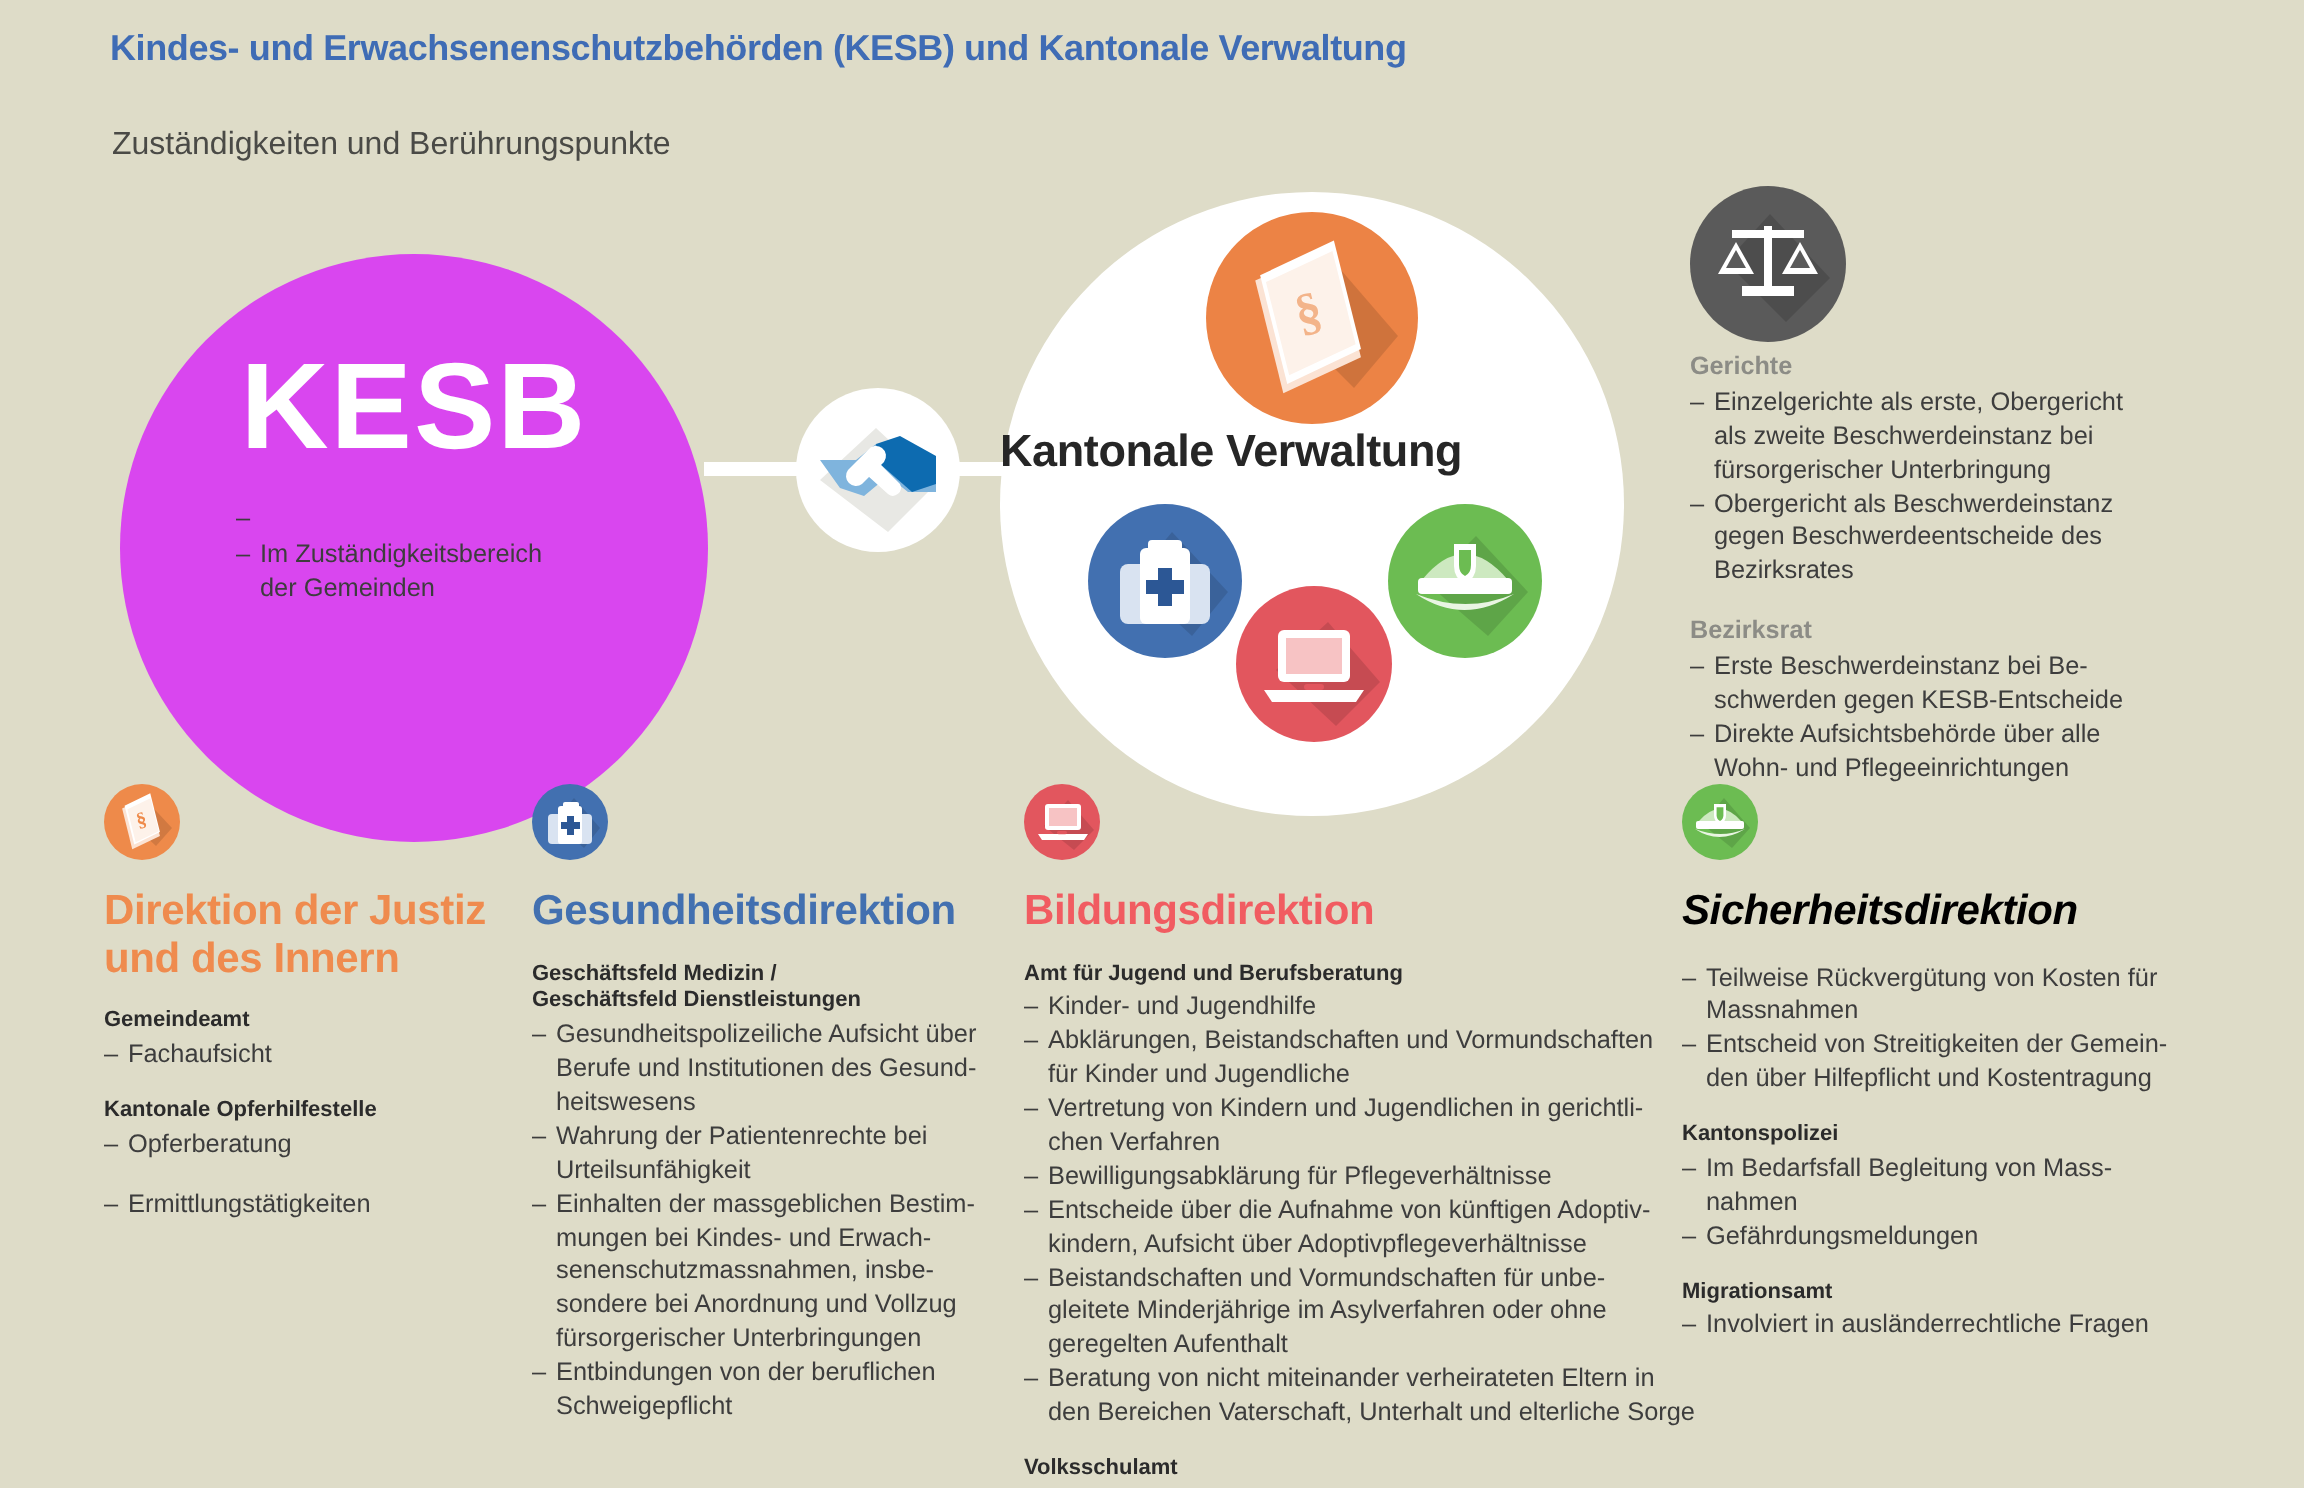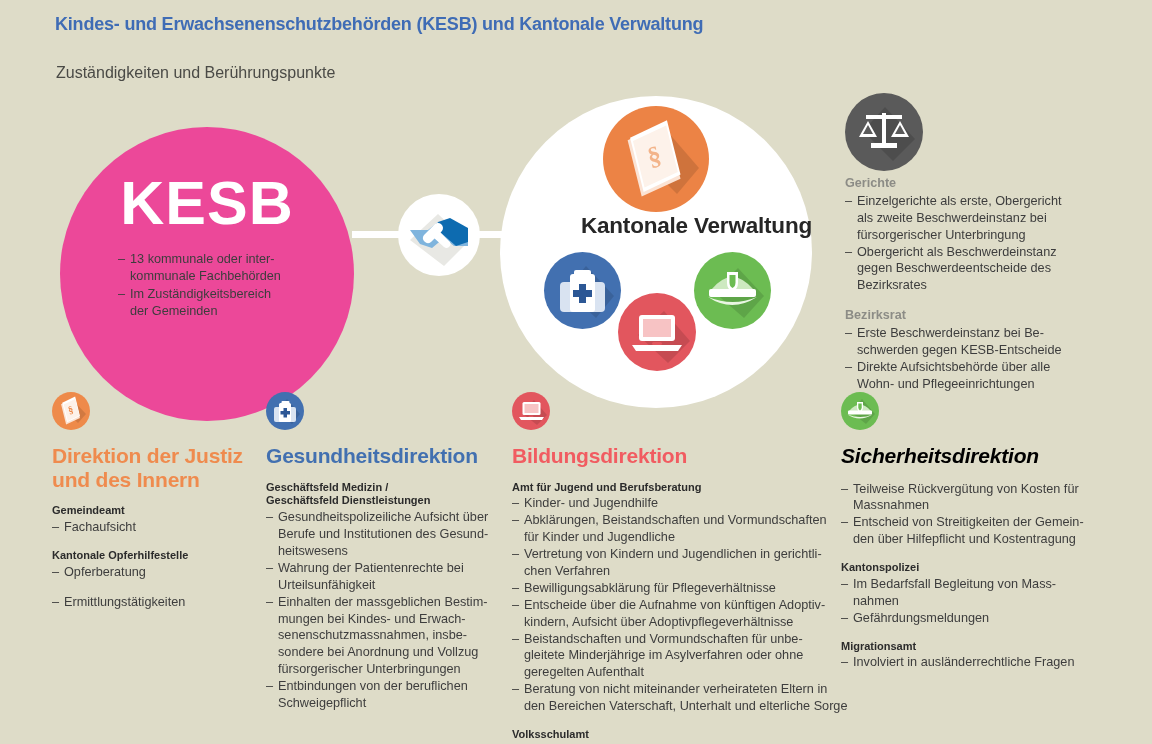--- a/index.html
+++ b/index.html
@@ -21,21 +21,21 @@
   }
   .subtitle{
     position:absolute;left:56px;top:64px;
     font-size:16px;color:#4a4a46;font-weight:normal;
   }
 
   
   .kesb-circle{
     position:absolute;left:60px;top:127px;
     width:294px;height:294px;border-radius:50%;
-    background:#ec4899;
+    background:#d946ef;
   }
   .kesb-word{
     position:absolute;left:0;right:0;top:46px;
     text-align:center;color:#ffffff;
     font-size:61px;font-weight:bold;letter-spacing:1px;line-height:1;
   }
   .kesb-list{
     position:absolute;left:58px;top:124px;width:210px;
     font-size:13.6px;line-height:1.32;color:#3d3d3d;
   }
@@ -54,21 +54,21 @@
   }
 
   
   .kv-circle{
     position:absolute;left:500px;top:96px;
     width:312px;height:312px;border-radius:50%;
     background:#ffffff;
   }
   .kv-title{
     position:absolute;left:0;right:0;top:117px;
-    text-align:right;font-size:22.5px;font-weight:bold;color:#262626;
+    text-align:left;font-size:22.5px;font-weight:bold;color:#262626;
     letter-spacing:-0.2px;
   }
   .kv-icon{position:absolute;border-radius:50%;overflow:hidden;}
   .kv-icon.law   {left:103px;top:10px; width:106px;height:106px;background:#ec8345;}
   .kv-icon.med   {left:44px; top:156px;width:77px; height:77px; background:#4270b0;}
   .kv-icon.edu   {left:118px;top:197px;width:78px; height:78px; background:#e2565e;}
   .kv-icon.police{left:194px;top:156px;width:77px; height:77px; background:#6cbc52;}
 
   
   .gericht-icon{
@@ -122,24 +122,20 @@
 <div class="page">
 
   <div class="title">Kindes- und Erwachsenenschutzbehörden (KESB) und Kantonale Verwaltung</div>
   <div class="subtitle">Zuständigkeiten und Berührungspunkte</div>
 
   <div class="kesb-circle">
     <div class="kesb-word">KESB</div>
     <div class="kesb-list">
       <div class="li">
         <span class="dash">–</span>
-        <span>
-          <span>13 kommunale oder inter-</span><br>
-          <span>kommunale Fachbehörden</span>
-        </span>
       </div>
       <div class="li">
         <span class="dash">–</span>
         <span>
           <span>Im Zuständigkeitsbereich</span><br>
           <span>der Gemeinden</span>
         </span>
       </div>
     </div>
   </div>

